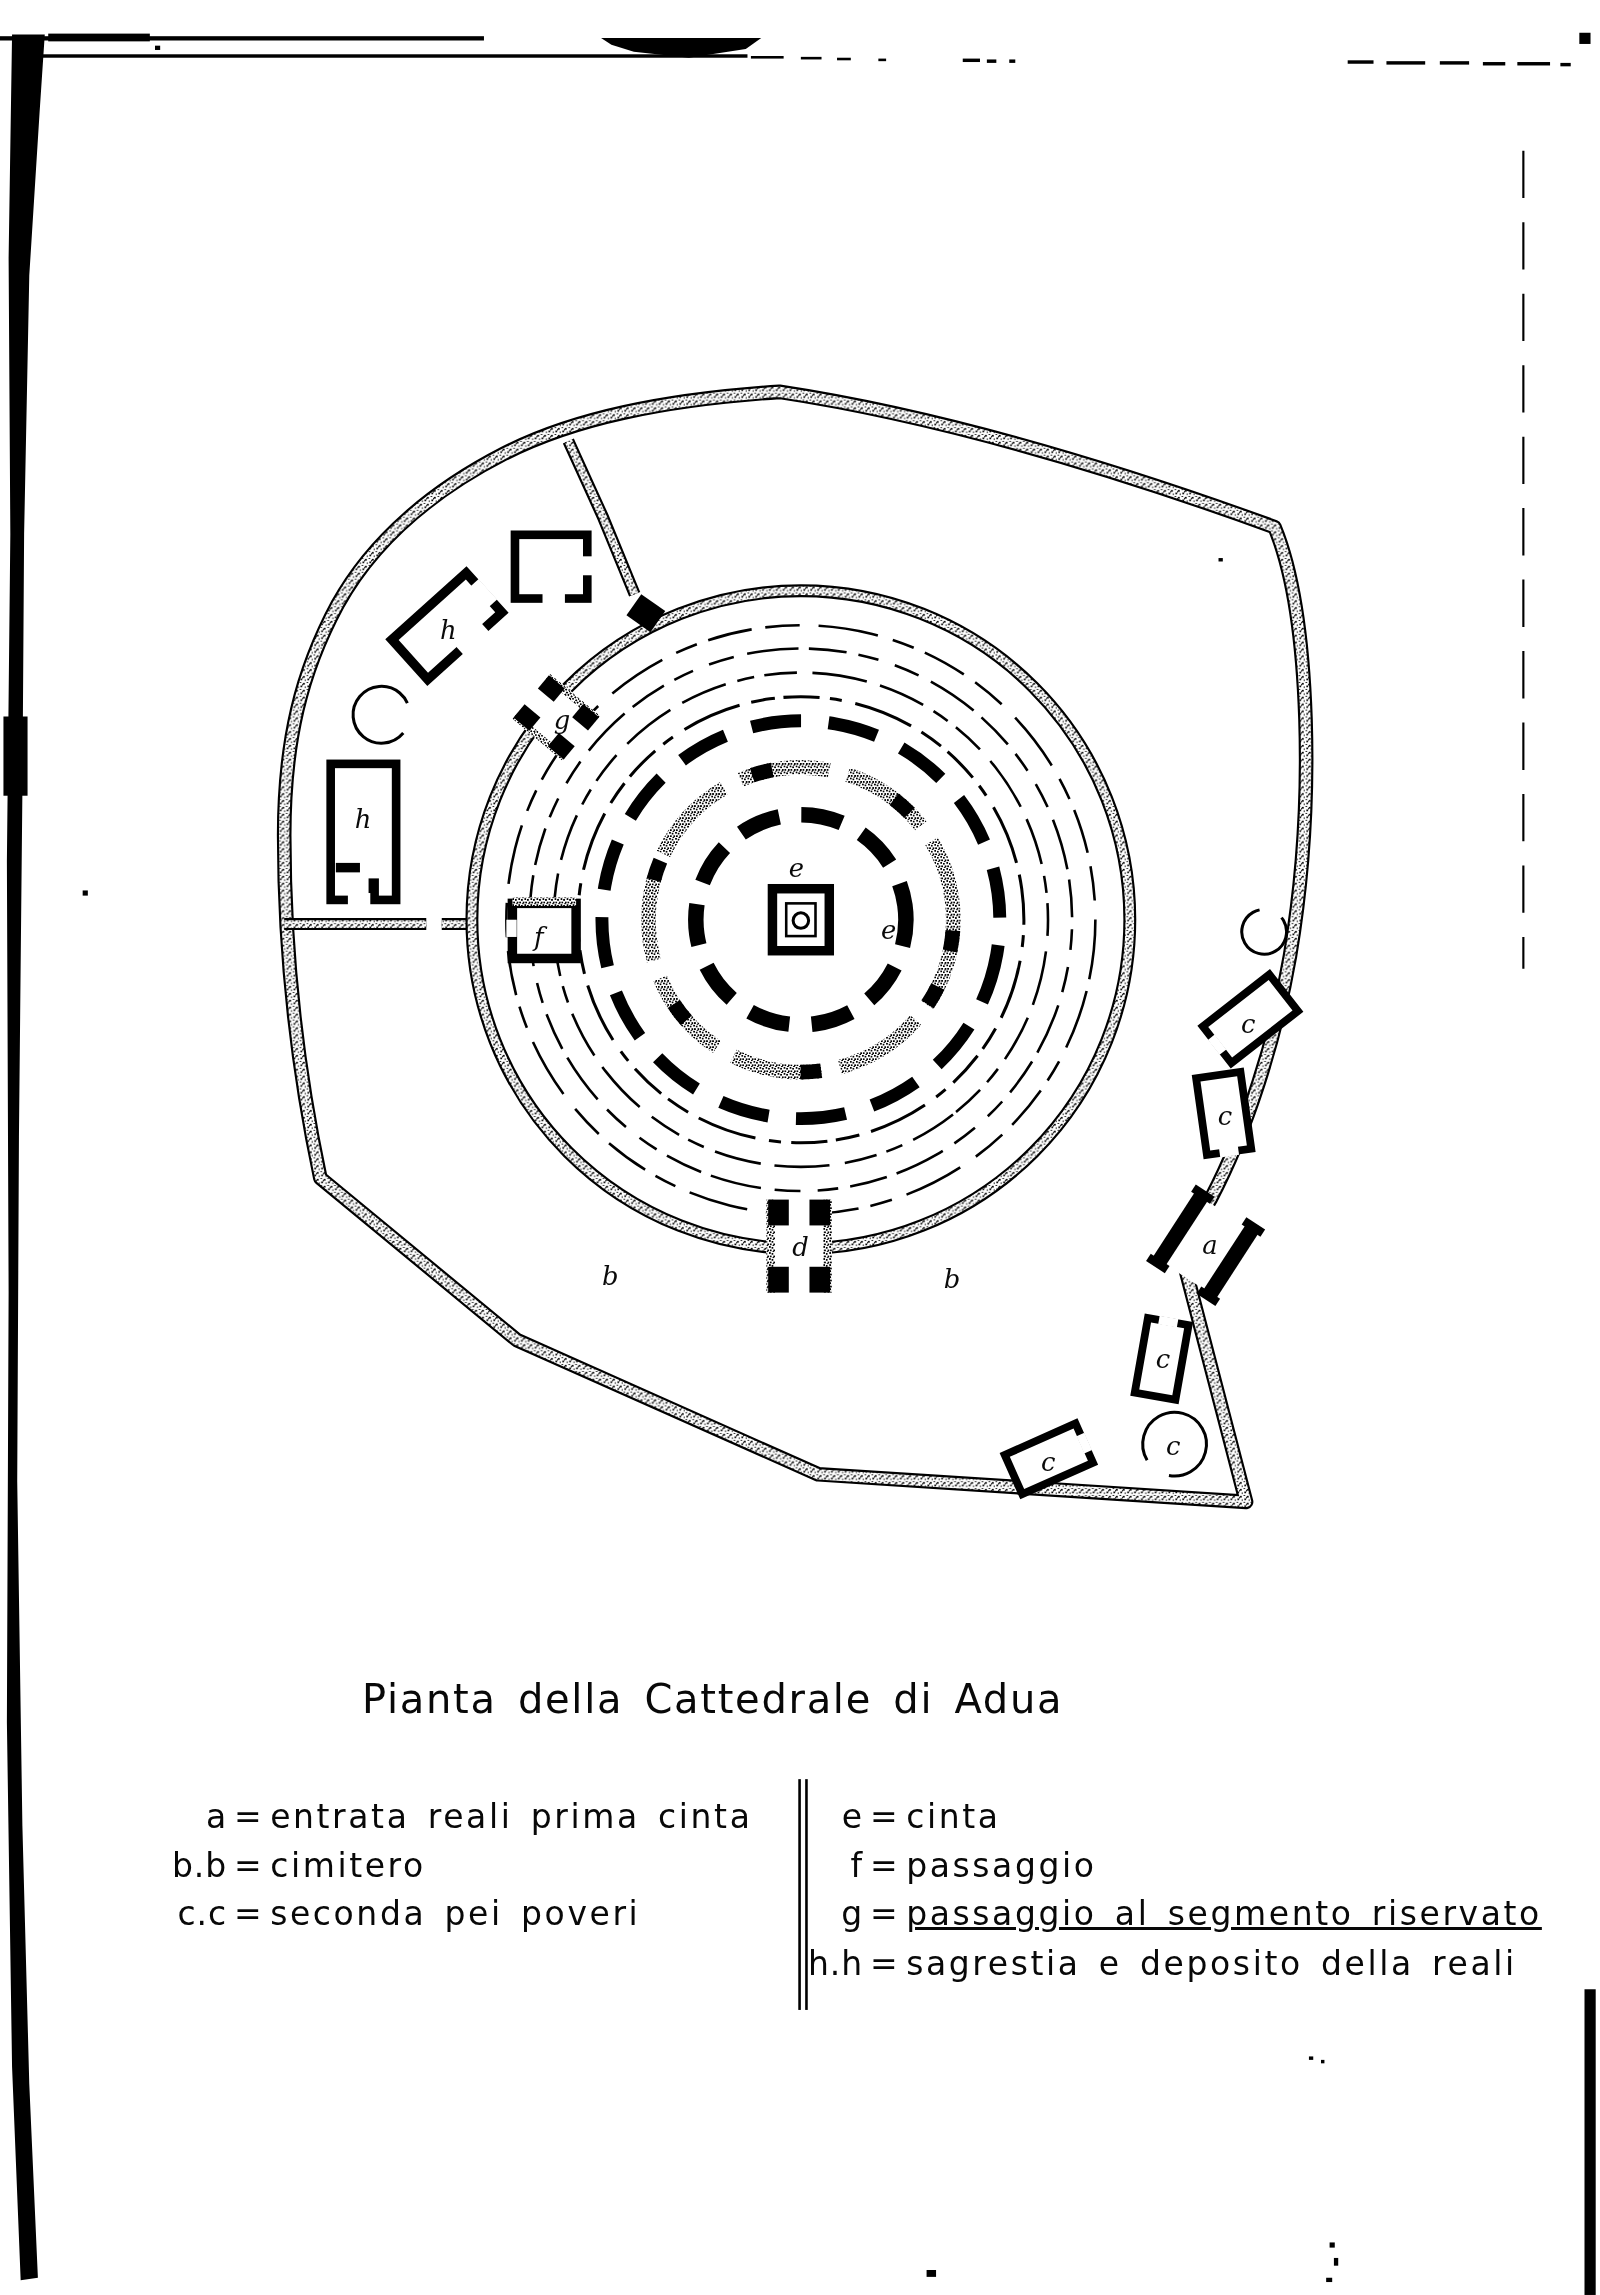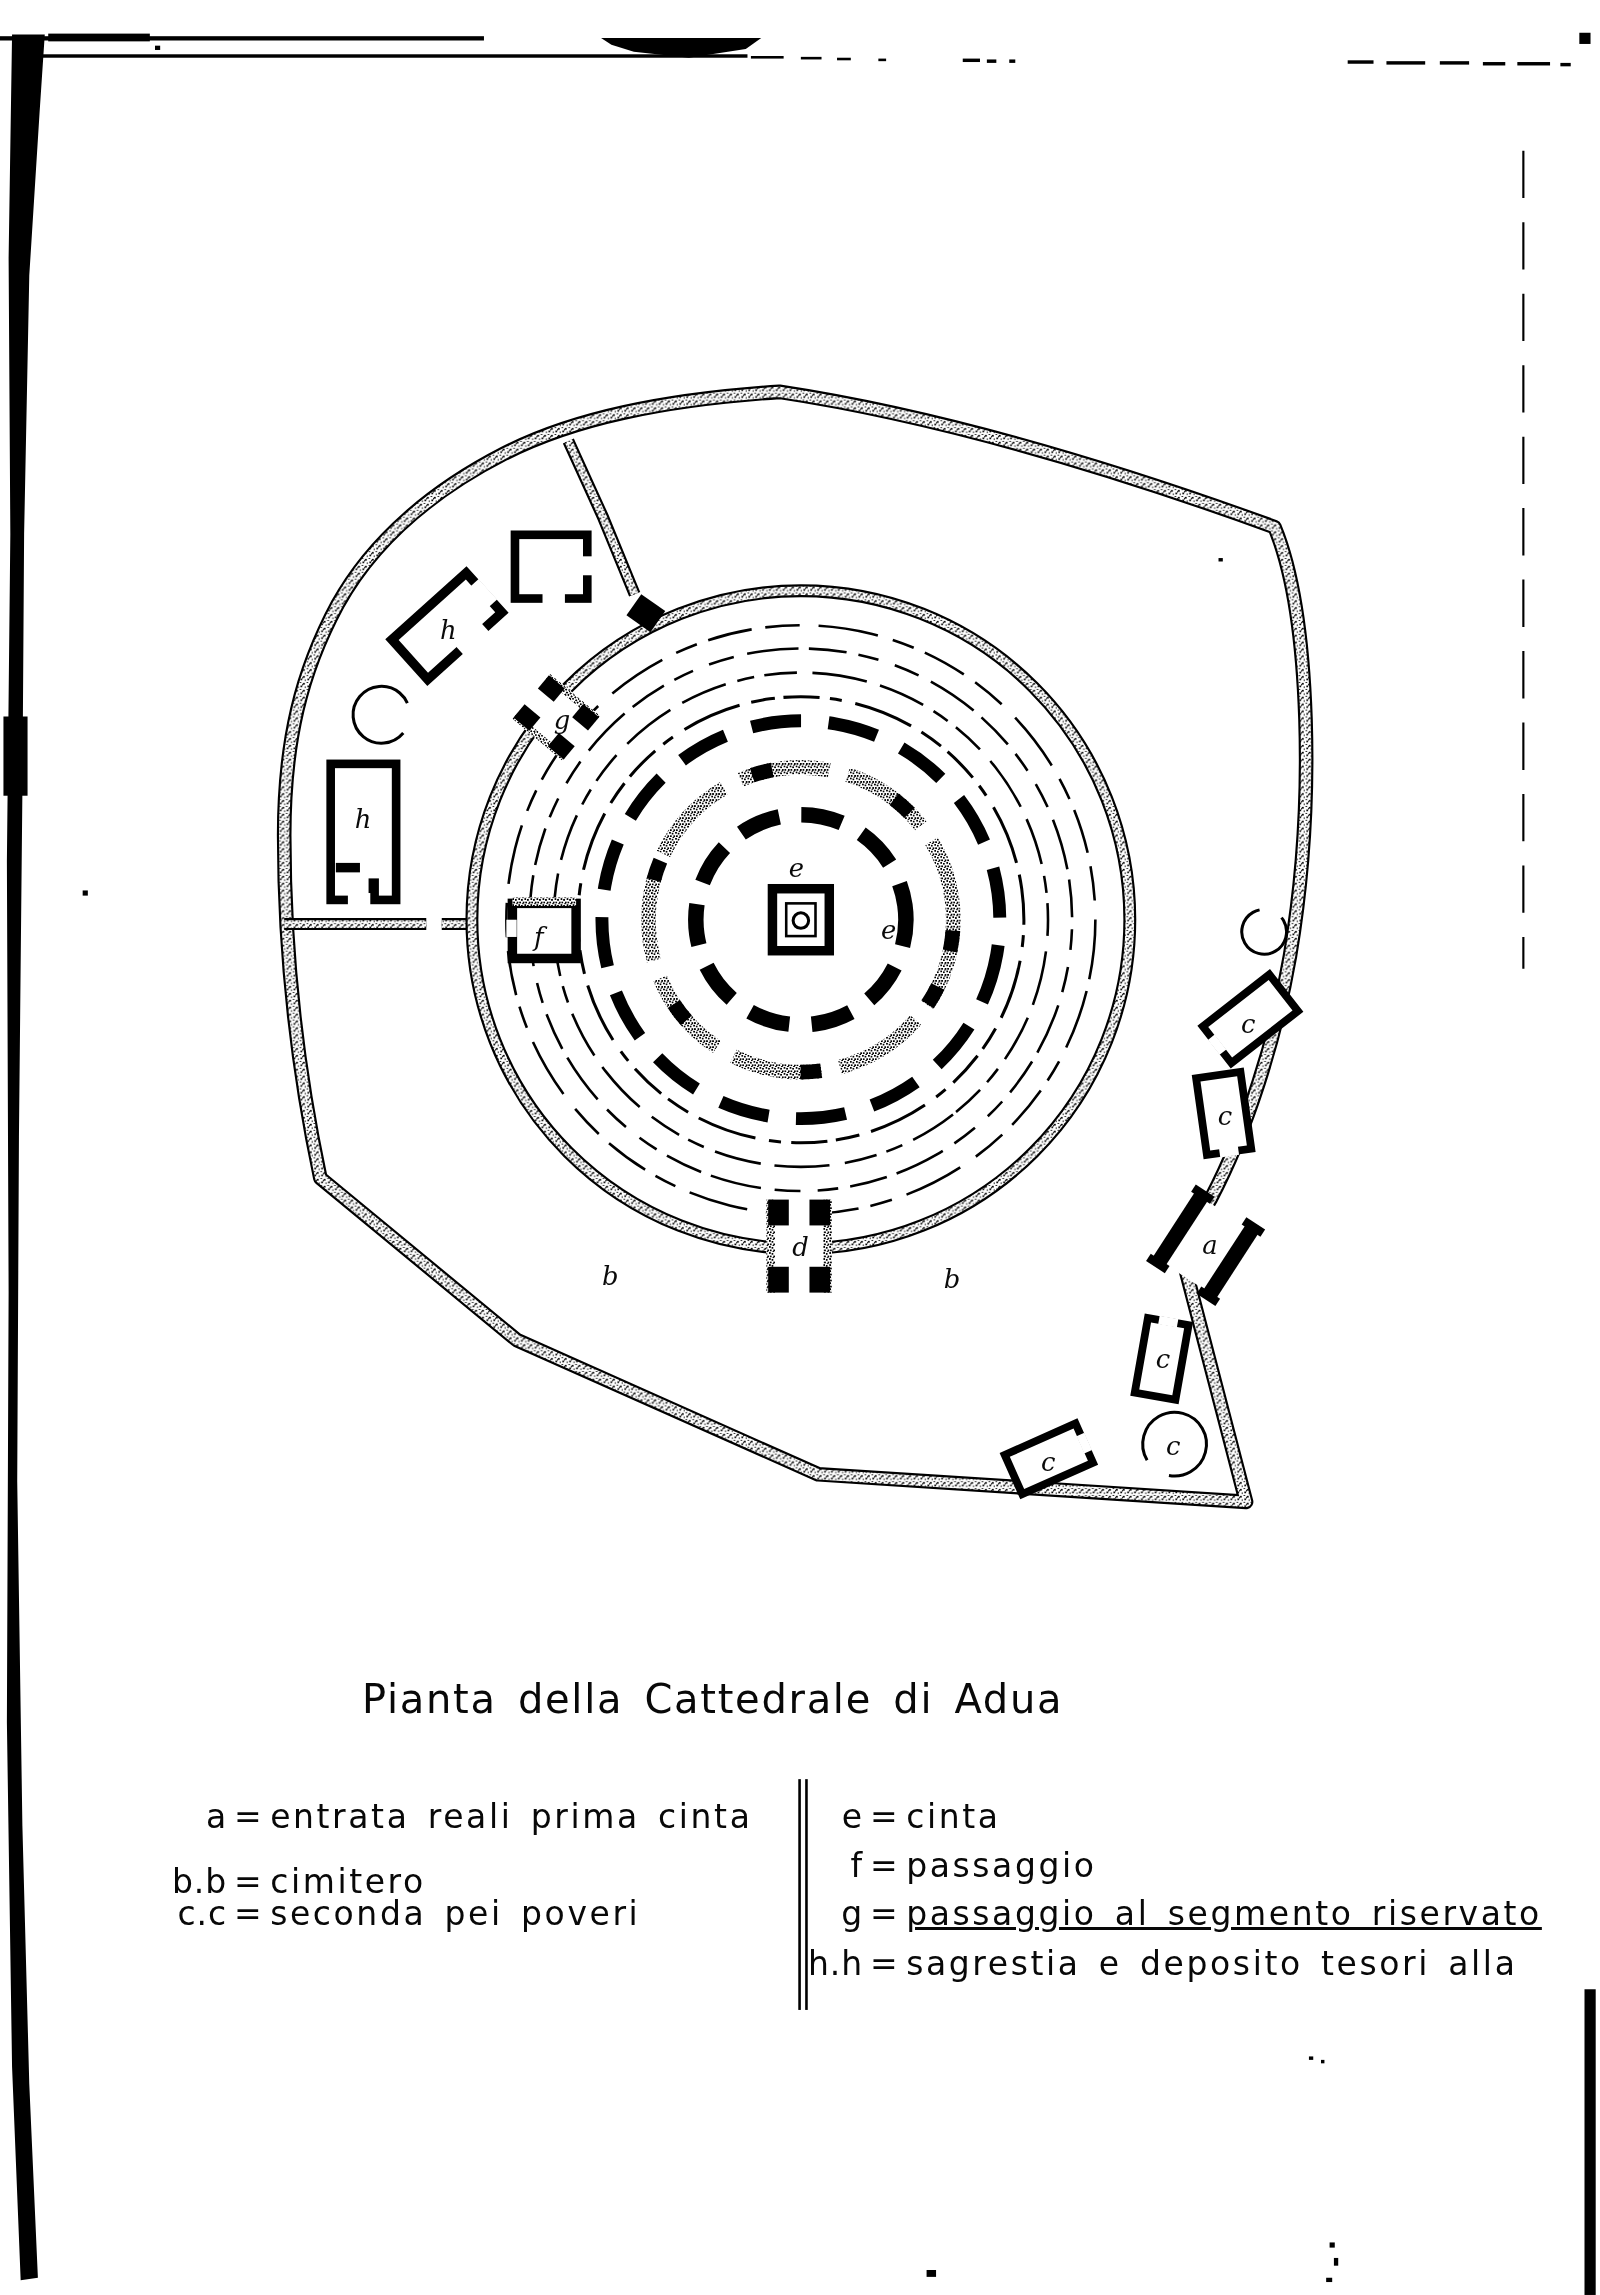--- a/index.html
+++ b/index.html
@@ -219,34 +219,34 @@
     <rect x="927" y="2066" width="3" height="268"></rect>
     <rect x="935" y="2066" width="3" height="268"></rect>
   </g>
 </svg>
 
 <div class="title">Pianta della Cattedrale di Adua</div>
 
 <div class="lrow lleft" style="top:1797px;left:0;">
   <span class="lkey">a</span><span class="leq">=</span><span class="ltext">entrata reali prima cinta</span>
 </div>
-<div class="lrow lleft" style="top:1846px;left:0;margin-top:16px;">
+<div class="lrow lleft" style="top:1846px;left:0;">
   <span class="lkey">b.b</span><span class="leq">=</span><span class="ltext">cimitero</span>
 </div>
 <div class="lrow lleft" style="top:1894px;left:0;">
   <span class="lkey">c.c</span><span class="leq">=</span><span class="ltext">seconda pei poveri</span>
 </div>
 
 <div class="lrow lright" style="top:1797px;">
   <span class="lkey">e</span><span class="leq">=</span><span class="ltext">cinta</span>
 </div>
 <div class="lrow lright" style="top:1846px;">
   <span class="lkey">f</span><span class="leq">=</span><span class="ltext">passaggio</span>
 </div>
 <div class="lrow lright" style="top:1894px;text-decoration:underline;">
   <span class="lkey">g</span><span class="leq">=</span><span class="ltext">passaggio al segmento riservato</span>
 </div>
 <div class="lrow lright" style="top:1944px;">
-  <span class="lkey">h.h</span><span class="leq">=</span><span class="ltext">sagrestia e deposito tesori alla</span>
+  <span class="lkey">h.h</span><span class="leq">=</span><span class="ltext">sagrestia e deposito della reali</span>
 </div>
 
 </div>
 
 
 </body></html>

